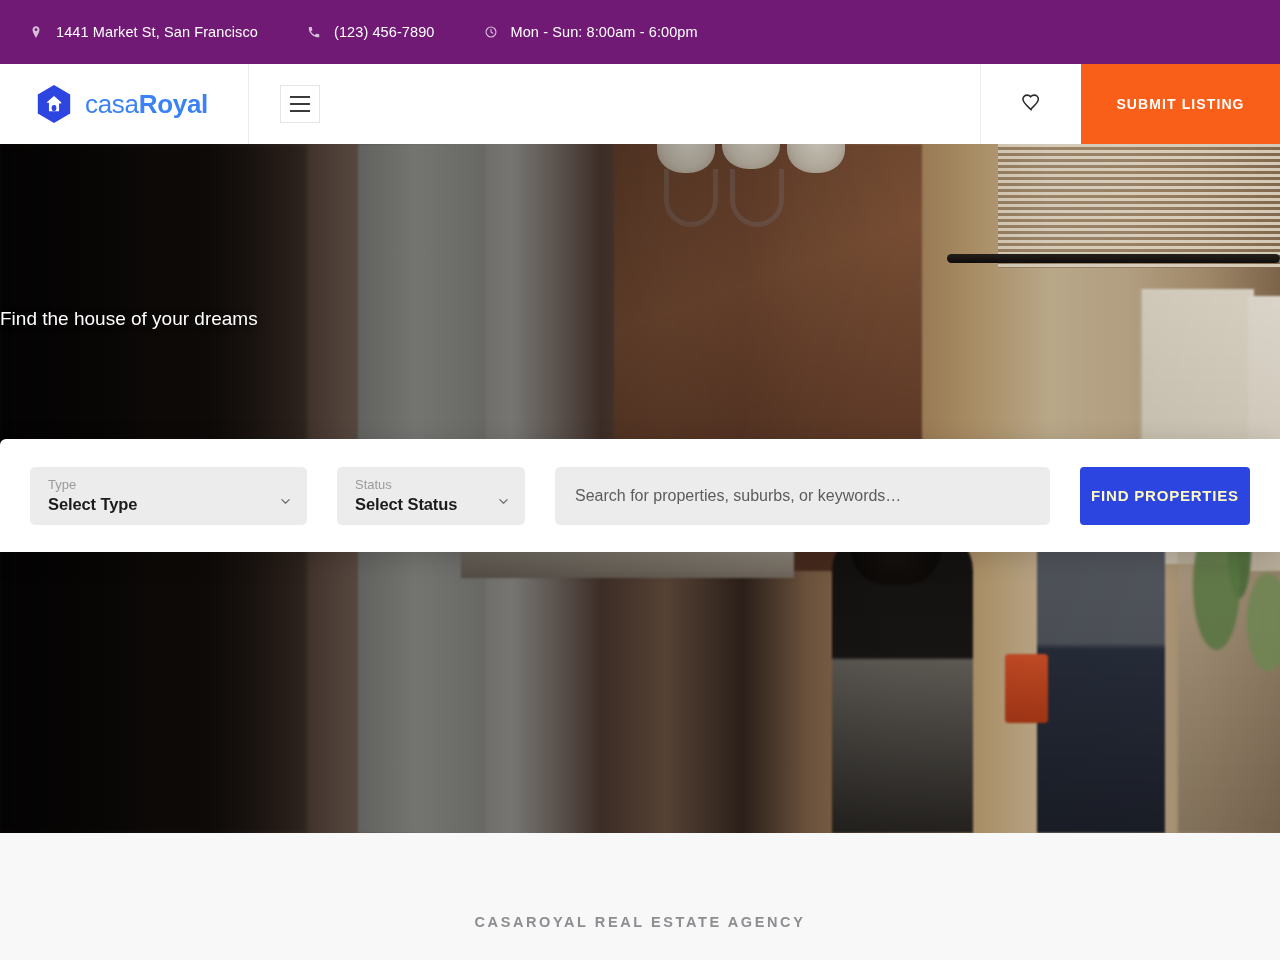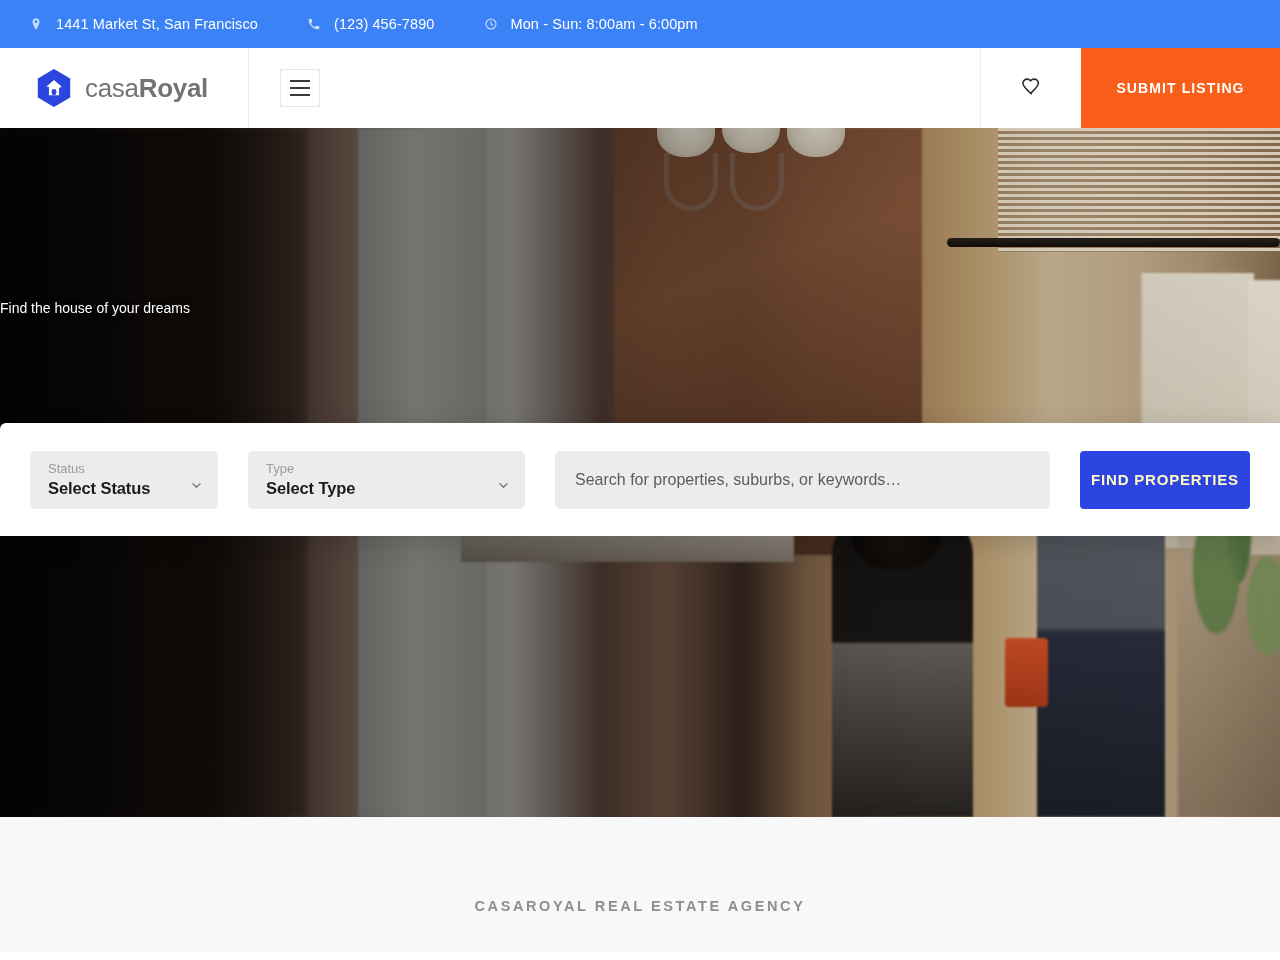--- a/index.html
+++ b/index.html
@@ -7,22 +7,22 @@
   body {
     width: 1280px;
     height: 960px;
     font-family: "Liberation Sans", sans-serif;
     background: #ffffff;
     overflow: hidden;
   }
 
   
   .topbar {
-    height: 48px;
-    background: #3b82f6;
+    height: 64px;
+    background: #701a75;
     display: flex;
     align-items: center;
     padding-left: 28px;
     gap: 0;
   }
   .topbar-item {
     display: flex;
     align-items: center;
     gap: 12px;
     margin-right: 48px;
@@ -50,21 +50,21 @@
     width: 249px;
     display: flex;
     align-items: center;
     padding-left: 36px;
     border-right: 1px solid #ececec;
   }
   .logo-mark { width: 36px; height: 40px; flex: 0 0 auto; }
   .logo-text {
     margin-left: 13px;
     font-size: 26px;
-    color: #737373;
+    color: #3b82f6;
     letter-spacing: -0.3px;
     white-space: nowrap;
   }
   .logo-text b { font-weight: 700; }
   .logo-text span { font-weight: 400; }
 
   .menu-cell {
     display: flex;
     align-items: center;
     padding-left: 31px;
@@ -262,22 +262,22 @@
     color: #fff;
   }
   .hero-title {
     font-size: 44px;
     font-weight: 700;
     letter-spacing: -0.4px;
     line-height: 1.1;
     text-shadow: 0 2px 10px rgba(0,0,0,.35);
   }
   .hero-sub {
-    margin-top: 16px;
-    font-size: 14px;
+    margin-top: 8px;
+    font-size: 19px;
     font-weight: 400;
     text-shadow: 0 1px 8px rgba(0,0,0,.35);
   }
 
   
   .searchbar {
     position: absolute;
     left: 0; right: 0;
     top: 295px;
     height: 113px;
@@ -471,40 +471,40 @@
   </div>
 
   <div class="hero-overlay"></div>
 
   <div class="hero-copy">
     <div class="hero-sub">Find the house of your dreams</div>
   </div>
 
   <div class="searchbar">
 
+    <div class="field type">
+      <span class="flabel">Type</span>
+      <span class="fvalue">Select Type</span>
+      <span class="chev">
+        <svg viewBox="0 0 12 12" width="11" height="11" fill="none" stroke="#6a6a6a" stroke-width="1.3" stroke-linecap="round" stroke-linejoin="round">
+          <path d="M2 4.3L6 8.2l4-3.9"></path>
+        </svg>
+      </span>
+    </div>
+
     <div class="field status">
       <span class="flabel">Status</span>
       <span class="fvalue">Select Status</span>
       <span class="chev">
         <svg viewBox="0 0 12 12" width="11" height="11" fill="none" stroke="#6a6a6a" stroke-width="1.3" stroke-linecap="round" stroke-linejoin="round">
           <path d="M2 4.3L6 8.2l4-3.9"></path>
         </svg>
       </span>
     </div>
 
-    <div class="field type">
-      <span class="flabel">Type</span>
-      <span class="fvalue">Select Type</span>
-      <span class="chev">
-        <svg viewBox="0 0 12 12" width="11" height="11" fill="none" stroke="#6a6a6a" stroke-width="1.3" stroke-linecap="round" stroke-linejoin="round">
-          <path d="M2 4.3L6 8.2l4-3.9"></path>
-        </svg>
-      </span>
-    </div>
-
     <input class="search-input" type="text" placeholder="Search for properties, suburbs, or keywords…" style="">
 
     <button class="find-btn">FIND PROPERTIES</button>
 
   </div>
 
 </div>
 
 <div class="agency">
   <div class="agency-text">CASAROYAL REAL ESTATE AGENCY</div>

